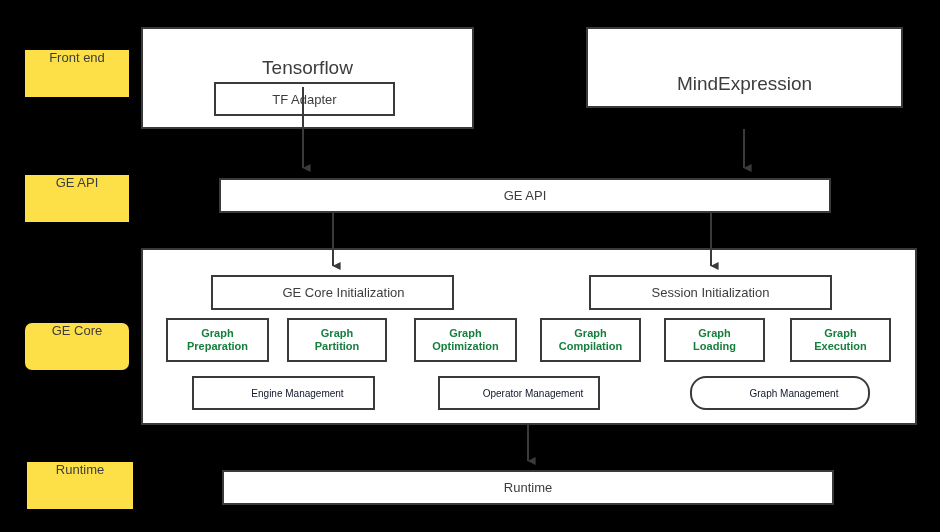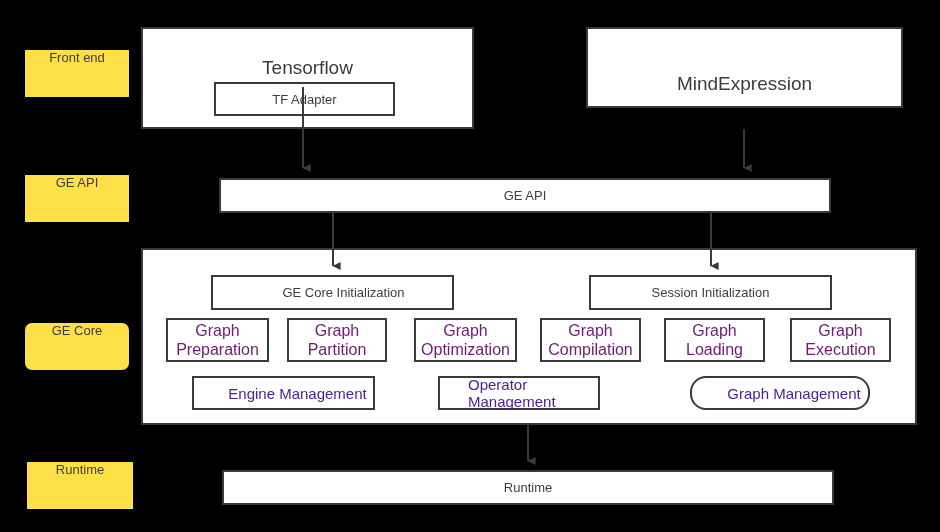--- a/index.html
+++ b/index.html
@@ -69,39 +69,40 @@
     position: absolute;
     background: #ffffff;
     border: 2px solid #3a3a3a;
     box-sizing: border-box;
   }
   .unit {
     position: absolute;
     background: #ffffff;
     border: 2px solid #3a3a3a;
     box-sizing: border-box;
-    color: #701a75;
+    color: #15803d;
     display: flex;
     align-items: center;
     justify-content: center;
     text-align: center;
-    font-size: 16px;
+    font-size: 11px;
     line-height: 1.2;
     white-space: pre-line;
+    font-weight: bold;
   }
   .mgmt {
     position: absolute;
     background: #ffffff;
     border: 2px solid #3a3a3a;
     box-sizing: border-box;
-    color: #4c1d95;
+    color: #0f172a;
     display: flex;
     align-items: center;
     justify-content: center;
-    font-size: 15px;
+    font-size: 10px;
     padding-left: 28px;
   }
   svg.arrows {
     position: absolute;
     left: 0;
     top: 0;
     width: 940px;
     height: 532px;
     pointer-events: none;
   }

